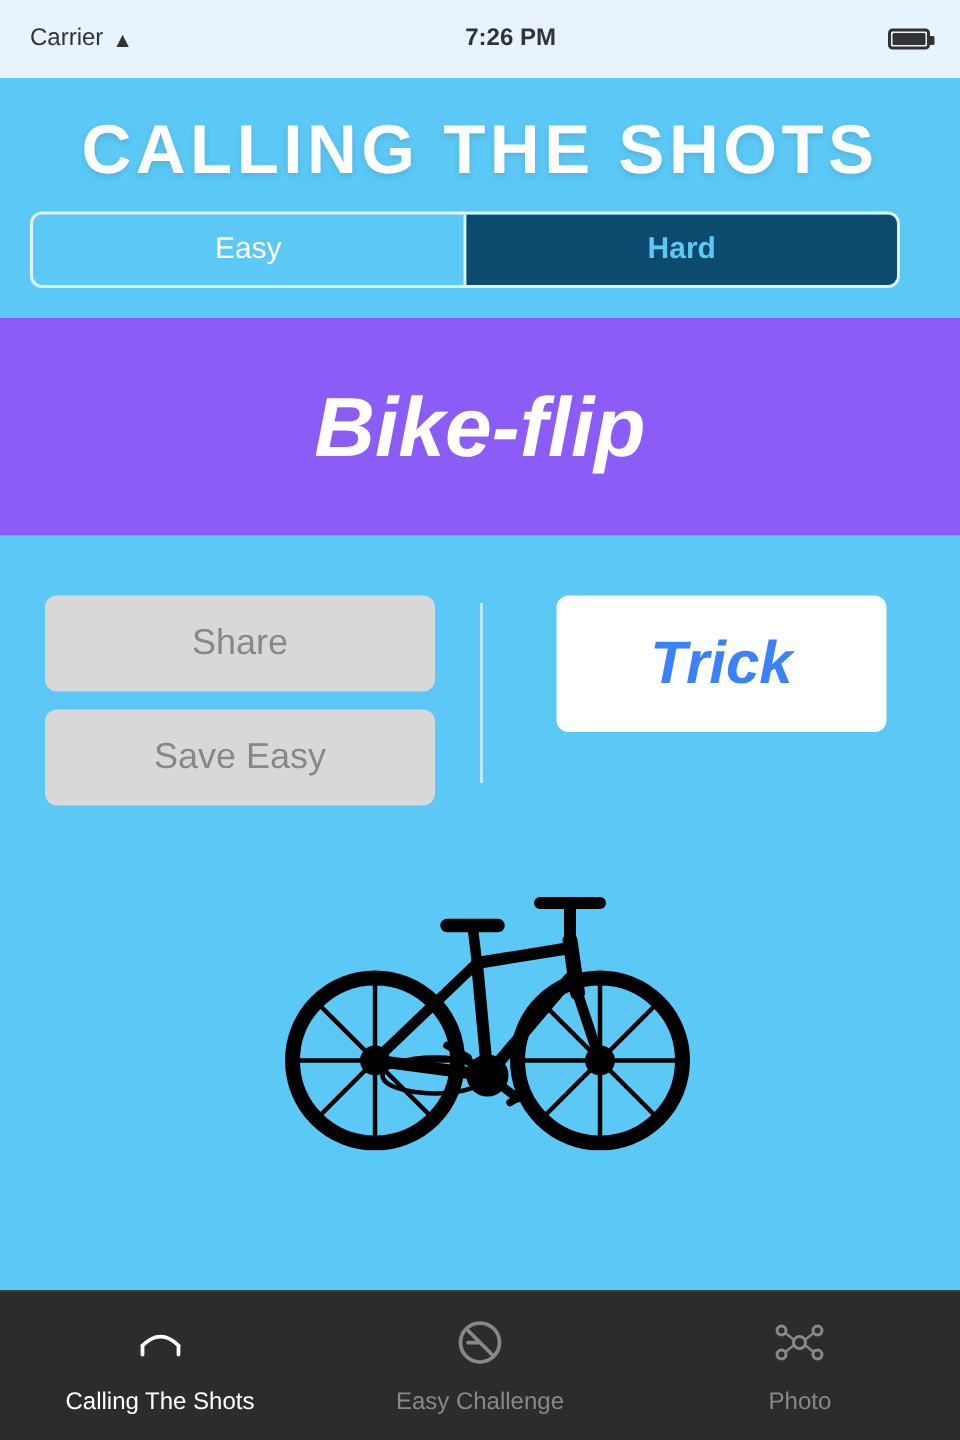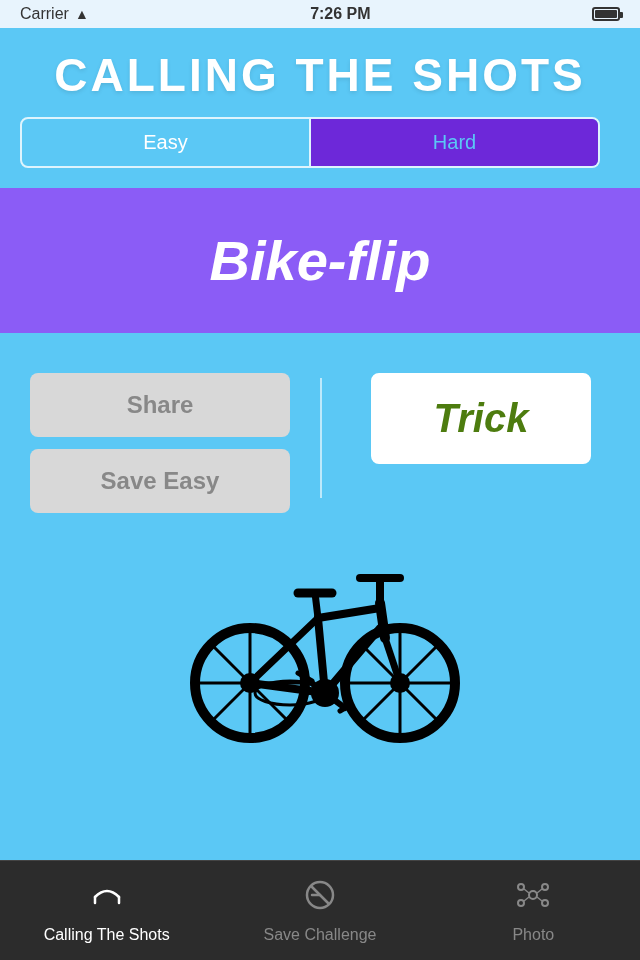--- a/index.html
+++ b/index.html
@@ -7,21 +7,21 @@
       width: 640px;
       height: 960px;
       overflow: hidden;
       font-family: -apple-system, 'Helvetica Neue', Arial, sans-serif;
       background: #5bc8f5;
     }
 
     
     #status-bar {
       background: #e8f4fd;
-      height: 28px;
+      height: 52px;
       display: flex;
       align-items: center;
       justify-content: space-between;
       padding: 0 20px;
       font-size: 16px;
       font-weight: 500;
       color: #333;
     }
     .status-left { display: flex; align-items: center; gap: 6px; }
     .status-center { font-weight: 600; }
@@ -78,23 +78,23 @@
       font-size: 20px;
       font-weight: 500;
       cursor: pointer;
       color: white;
       background: transparent;
       border: none;
       border-right: 2px solid rgba(255,255,255,0.8);
     }
     .seg-item:last-child { border-right: none; }
     .seg-item.active {
-      background: #6d28d9;
+      background: #0c4a6e;
       color: #5bc8f5;
-      font-weight: 400;
+      font-weight: 700;
     }
 
     
     #trick-display {
       background: #8b5cf6;
       padding: 40px 20px;
       text-align: center;
       margin: 0;
     }
     #trick-name {
@@ -120,21 +120,21 @@
     }
     .action-btn {
       background: #d8d8d8;
       border: none;
       border-radius: 8px;
       padding: 18px 0;
       font-size: 24px;
       color: #888;
       cursor: pointer;
       width: 100%;
-      font-weight: 700;
+      font-weight: 400;
     }
     .divider-line {
       width: 2px;
       background: rgba(255,255,255,0.6);
       height: 120px;
       margin: 0 30px;
       margin-top: 5px;
     }
     #trick-button-wrap {
       flex: 1;
@@ -143,21 +143,21 @@
       justify-content: center;
     }
     #trick-btn {
       background: white;
       border: 3px solid white;
       border-radius: 8px;
       padding: 20px 0;
       width: 220px;
       font-size: 40px;
       font-weight: 900;
-      color: #4d7c0f;
+      color: #3b82f6;
       cursor: pointer;
       font-style: italic;
     }
 
     
     #bike-area {
       display: flex;
       justify-content: center;
       align-items: center;
       padding: 10px 0 20px;
@@ -318,21 +318,21 @@
   </div>
 
   <div class="tab-item">
     <div class="tab-icon">
       <svg viewBox="0 0 36 36" xmlns="http://www.w3.org/2000/svg">
         <circle cx="18" cy="18" r="13" stroke="#888" stroke-width="2.5" fill="none"></circle>
         <line x1="18" y1="18" x2="10" y2="18" stroke="#888" stroke-width="2.5" stroke-linecap="round"></line>
         <line x1="10" y1="10" x2="26" y2="26" stroke="#888" stroke-width="2.5" stroke-linecap="round"></line>
       </svg>
     </div>
-    <span class="tab-label">Save Challenge</span>
+    <span class="tab-label">Easy Challenge</span>
   </div>
 
   <div class="tab-item">
     <div class="tab-icon">
       <svg viewBox="0 0 36 36" xmlns="http://www.w3.org/2000/svg">
 
         <circle cx="18" cy="18" r="4" stroke="#888" stroke-width="2" fill="none"></circle>
         <circle cx="6" cy="10" r="3" stroke="#888" stroke-width="2" fill="none"></circle>
         <circle cx="30" cy="10" r="3" stroke="#888" stroke-width="2" fill="none"></circle>
         <circle cx="6" cy="26" r="3" stroke="#888" stroke-width="2" fill="none"></circle>

